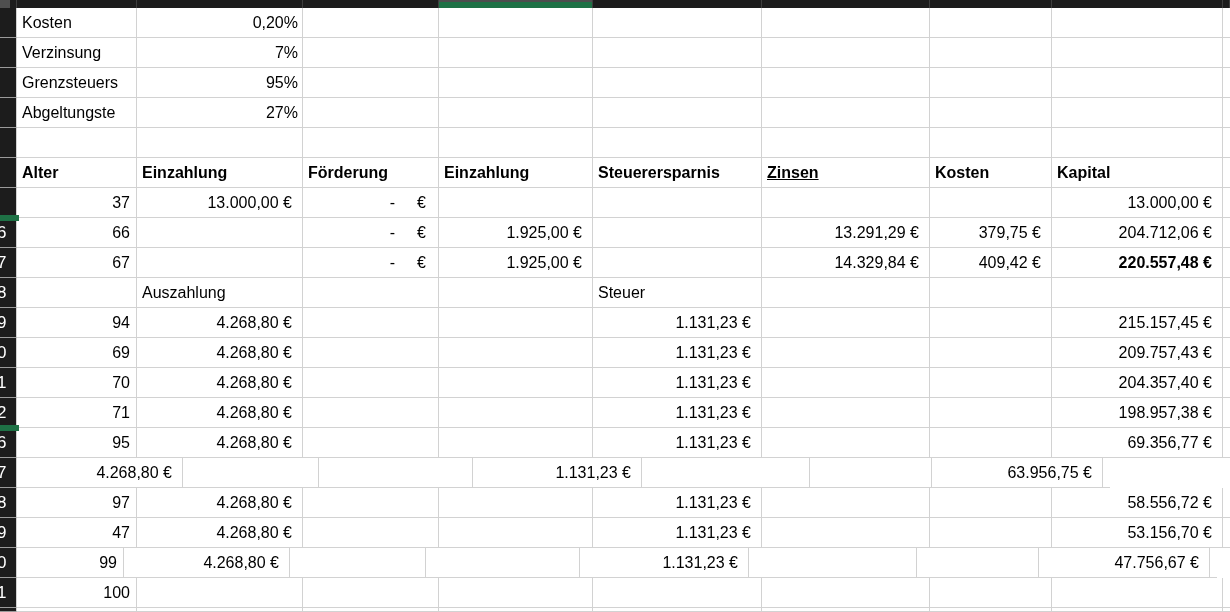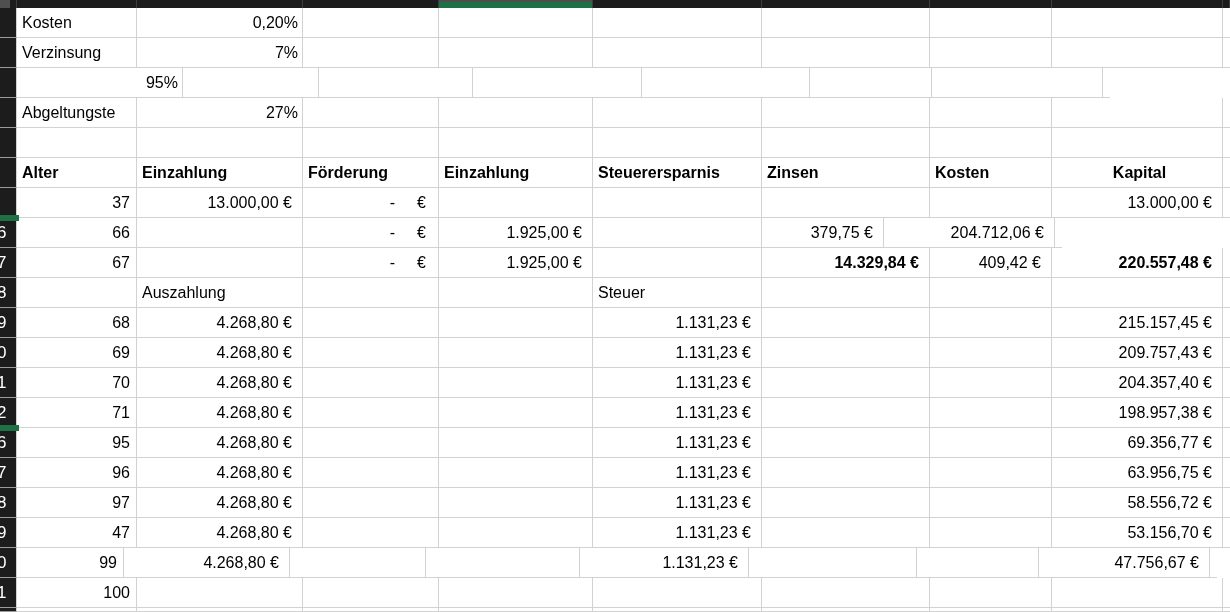--- a/index.html
+++ b/index.html
@@ -74,20 +74,21 @@
         <div class="cell" style="width: 136px;"></div>
         <div class="cell" style="width: 154px;"></div>
         <div class="cell" style="width: 169px;"></div>
         <div class="cell" style="width: 168px;"></div>
         <div class="cell" style="width: 122px;"></div>
         <div class="cell" style="width: 171px;"></div>
         <div class="cell edge" style="width: 7px;"></div>
       </div>
       <div class="row" style="height: 30px;">
         <div class="cell rowhdr" style="width: 17px;"></div>
+        <div class="cell l" style="width: 120px;">Grenzsteuers</div>
         <div class="cell r pct" style="width: 166px;">95%</div>
         <div class="cell" style="width: 136px;"></div>
         <div class="cell" style="width: 154px;"></div>
         <div class="cell" style="width: 169px;"></div>
         <div class="cell" style="width: 168px;"></div>
         <div class="cell" style="width: 122px;"></div>
         <div class="cell" style="width: 171px;"></div>
         <div class="cell edge" style="width: 7px;"></div>
       </div>
       <div class="row" style="height: 30px;">
@@ -114,23 +115,23 @@
         <div class="cell" style="width: 171px;"></div>
         <div class="cell edge" style="width: 7px;"></div>
       </div>
       <div class="row" style="height: 30px;">
         <div class="cell rowhdr" style="width: 17px;"></div>
         <div class="cell l b" style="width: 120px;">Alter</div>
         <div class="cell l b" style="width: 166px;">Einzahlung</div>
         <div class="cell l b" style="width: 136px;">Förderung</div>
         <div class="cell l b" style="width: 154px;">Einzahlung</div>
         <div class="cell l b" style="width: 169px;">Steuerersparnis</div>
-        <div class="cell l b" style="width: 168px;">Zinsen</div>
+        <div class="cell l b" style="width: 168px; text-decoration: underline;">Zinsen</div>
         <div class="cell l b" style="width: 122px;">Kosten</div>
-        <div class="cell l b" style="width: 171px; text-align: center;">Kapital</div>
+        <div class="cell l b" style="width: 171px;">Kapital</div>
         <div class="cell edge" style="width: 7px;"></div>
       </div>
       <div class="row" style="height: 30px;">
         <div class="cell rowhdr" style="width: 17px;"></div>
         <div class="cell r num" style="width: 120px;">37</div>
         <div class="cell r cur" style="width: 166px;">13.000,00 €</div>
         <div class="cell acct" style="width: 136px;">
           <span>-</span>
           <span class="gap"></span>
           <span>€</span>
@@ -148,38 +149,39 @@
         </div>
         <div class="cell r num" style="width: 120px;">66</div>
         <div class="cell" style="width: 166px;"></div>
         <div class="cell acct" style="width: 136px;">
           <span>-</span>
           <span class="gap"></span>
           <span>€</span>
         </div>
         <div class="cell r cur" style="width: 154px;">1.925,00 €</div>
         <div class="cell" style="width: 169px;"></div>
+        <div class="cell r cur" style="width: 168px;">13.291,29 €</div>
         <div class="cell r cur" style="width: 122px;">379,75 €</div>
         <div class="cell r cur" style="width: 171px;">204.712,06 €</div>
         <div class="cell edge" style="width: 7px;"></div>
       </div>
       <div class="row" style="height: 30px;">
         <div class="cell rowhdr" style="width: 17px;">
           <span class="rownum">7</span>
         </div>
         <div class="cell r num" style="width: 120px;">67</div>
         <div class="cell" style="width: 166px;"></div>
         <div class="cell acct" style="width: 136px;">
           <span>-</span>
           <span class="gap"></span>
           <span>€</span>
         </div>
         <div class="cell r cur" style="width: 154px;">1.925,00 €</div>
         <div class="cell" style="width: 169px;"></div>
-        <div class="cell r cur" style="width: 168px; font-weight: bold;">14.329,84 €</div>
+        <div class="cell r cur" style="width: 168px;">14.329,84 €</div>
         <div class="cell r cur" style="width: 122px;">409,42 €</div>
         <div class="cell r cur b" style="width: 171px;">220.557,48 €</div>
         <div class="cell edge" style="width: 7px;"></div>
       </div>
       <div class="row" style="height: 30px;">
         <div class="cell rowhdr" style="width: 17px;">
           <span class="rownum">8</span>
         </div>
         <div class="cell" style="width: 120px;"></div>
         <div class="cell l" style="width: 166px;">Auszahlung</div>
@@ -188,21 +190,21 @@
         <div class="cell l" style="width: 169px;">Steuer</div>
         <div class="cell" style="width: 168px;"></div>
         <div class="cell" style="width: 122px;"></div>
         <div class="cell" style="width: 171px;"></div>
         <div class="cell edge" style="width: 7px;"></div>
       </div>
       <div class="row" style="height: 30px;">
         <div class="cell rowhdr" style="width: 17px;">
           <span class="rownum">9</span>
         </div>
-        <div class="cell r num" style="width: 120px;">68</div>
+        <div class="cell r num" style="width: 120px;">94</div>
         <div class="cell r cur" style="width: 166px;">4.268,80 €</div>
         <div class="cell" style="width: 136px;"></div>
         <div class="cell" style="width: 154px;"></div>
         <div class="cell r cur" style="width: 169px;">1.131,23 €</div>
         <div class="cell" style="width: 168px;"></div>
         <div class="cell" style="width: 122px;"></div>
         <div class="cell r cur" style="width: 171px; text-align: right;">215.157,45 €</div>
         <div class="cell edge" style="width: 7px;"></div>
       </div>
       <div class="row" style="height: 30px;">
@@ -258,21 +260,20 @@
         <div class="cell r cur" style="width: 169px;">1.131,23 €</div>
         <div class="cell" style="width: 168px;"></div>
         <div class="cell" style="width: 122px;"></div>
         <div class="cell r cur" style="width: 171px;">69.356,77 €</div>
         <div class="cell edge" style="width: 7px;"></div>
       </div>
       <div class="row" style="height: 30px;">
         <div class="cell rowhdr" style="width: 17px;">
           <span class="rownum">7</span>
         </div>
-        <div class="cell r num" style="width: 120px;">96</div>
         <div class="cell r cur" style="width: 166px;">4.268,80 €</div>
         <div class="cell" style="width: 136px;"></div>
         <div class="cell" style="width: 154px;"></div>
         <div class="cell r cur" style="width: 169px;">1.131,23 €</div>
         <div class="cell" style="width: 168px;"></div>
         <div class="cell" style="width: 122px;"></div>
         <div class="cell r cur" style="width: 171px;">63.956,75 €</div>
         <div class="cell edge" style="width: 7px;"></div>
       </div>
       <div class="row" style="height: 30px;">

